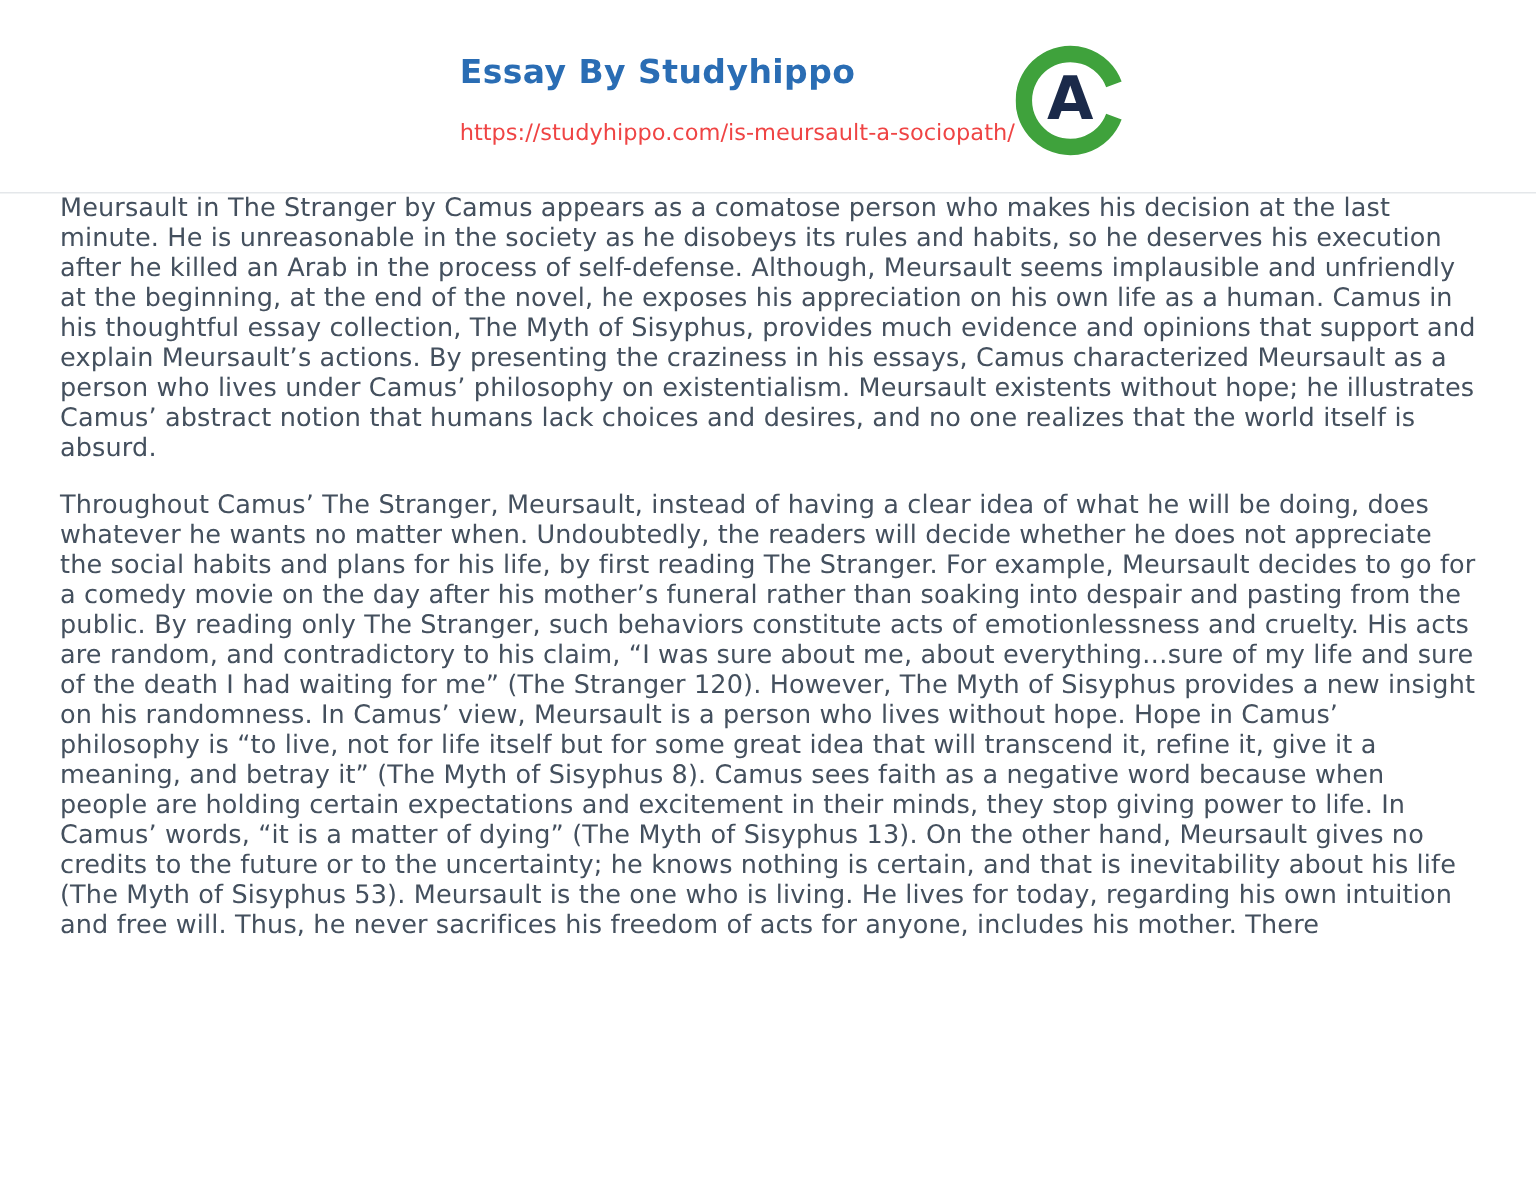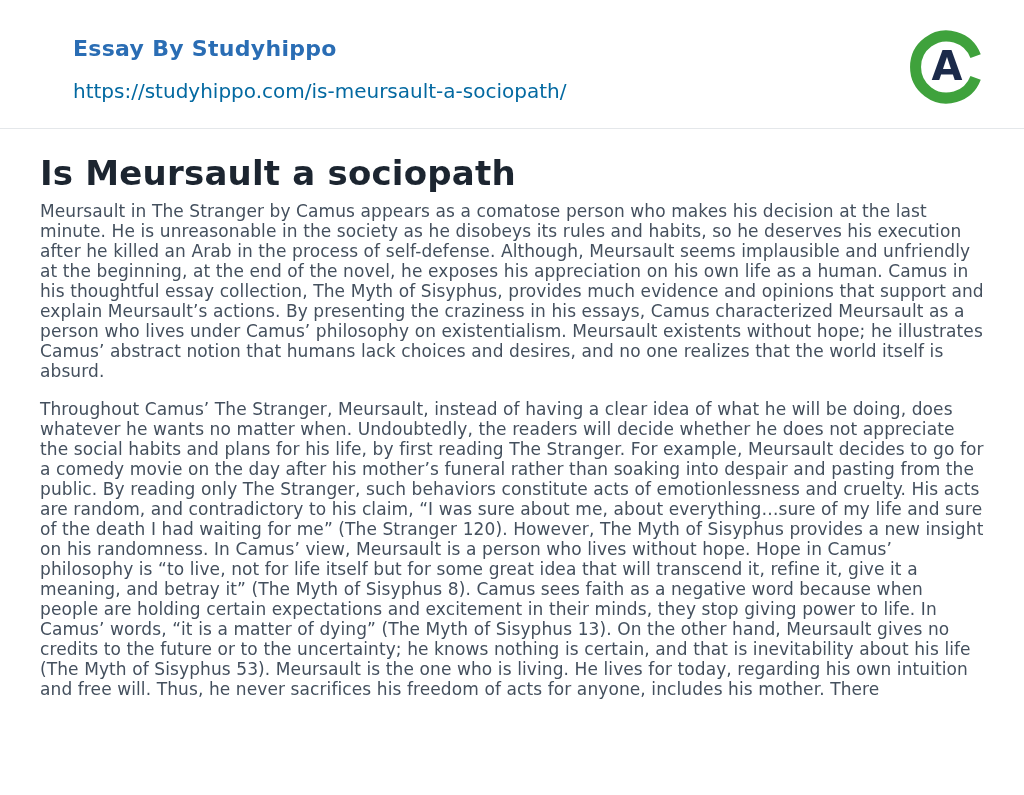--- a/index.html
+++ b/index.html
@@ -13,40 +13,40 @@
     overflow: hidden;
     font-family: "DejaVu Sans", "Liberation Sans", sans-serif;
   }
   .page {
     width: 1024px;
     height: 795px;
     background: #ffffff;
   }
   .header {
     display: flex;
-    justify-content: space-between;
+    justify-content: center;
     align-items: flex-start;
     padding: 36px 40px 0 40px;
     margin-left: 33px;
   }
   .header-left {
     display: flex;
     flex-direction: column;
   }
   .site-title {
     color: #2a6db4;
     font-size: 22px;
     font-weight: 600;
     letter-spacing: 0.3px;
     text-decoration: none;
     cursor: pointer;
   }
   .essay-url {
-    color: #0369a1;
-    font-size: 20px;
+    color: #ef4444;
+    font-size: 15px;
     font-weight: 400;
     text-decoration: none;
     margin-top: 18px;
     cursor: pointer;
   }
   .logo {
     position: relative;
     width: 74px;
     height: 74px;
     margin-top: -6px;
@@ -107,18 +107,17 @@
       <svg width="74" height="74" viewBox="0 0 74 74" aria-hidden="true">
         <path d="M 65.6 26.2 A 31 31 0 1 0 65.6 47.8" fill="none" stroke="#3fa23c" stroke-width="11" stroke-linecap="butt"></path>
       </svg>
       <span class="logo-letter">A</span>
     </div>
   </div>
 
   <hr class="divider">
 
   <div class="content">
-    <h1 class="page-title">Is Meursault a sociopath</h1>
     <p class="essay-paragraph">Meursault in The Stranger by Camus appears as a comatose person who makes his decision at the last minute. He is unreasonable in the society as he disobeys its rules and habits, so he deserves his execution after he killed an Arab in the process of self-defense. Although, Meursault seems implausible and unfriendly at the beginning, at the end of the novel, he exposes his appreciation on his own life as a human. Camus in his thoughtful essay collection, The Myth of Sisyphus, provides much evidence and opinions that support and explain Meursault’s actions. By presenting the craziness in his essays, Camus characterized Meursault as a person who lives under Camus’ philosophy on existentialism. Meursault existents without hope; he illustrates Camus’ abstract notion that humans lack choices and desires, and no one realizes that the world itself is absurd.</p>
     <p class="essay-paragraph">Throughout Camus’ The Stranger, Meursault, instead of having a clear idea of what he will be doing, does whatever he wants no matter when. Undoubtedly, the readers will decide whether he does not appreciate the social habits and plans for his life, by first reading The Stranger. For example, Meursault decides to go for a comedy movie on the day after his mother’s funeral rather than soaking into despair and pasting from the public. By reading only The Stranger, such behaviors constitute acts of emotionlessness and cruelty. His acts are random, and contradictory to his claim, “I was sure about me, about everything…sure of my life and sure of the death I had waiting for me” (The Stranger 120). However, The Myth of Sisyphus provides a new insight on his randomness. In Camus’ view, Meursault is a person who lives without hope. Hope in Camus’ philosophy is “to live, not for life itself but for some great idea that will transcend it, refine it, give it a meaning, and betray it” (The Myth of Sisyphus 8). Camus sees faith as a negative word because when people are holding certain expectations and excitement in their minds, they stop giving power to life. In Camus’ words, “it is a matter of dying” (The Myth of Sisyphus 13). On the other hand, Meursault gives no credits to the future or to the uncertainty; he knows nothing is certain, and that is inevitability about his life (The Myth of Sisyphus 53). Meursault is the one who is living. He lives for today, regarding his own intuition and free will. Thus, he never sacrifices his freedom of acts for anyone, includes his mother. There</p>
   </div>
 
 </div>
 
 </body></html>

